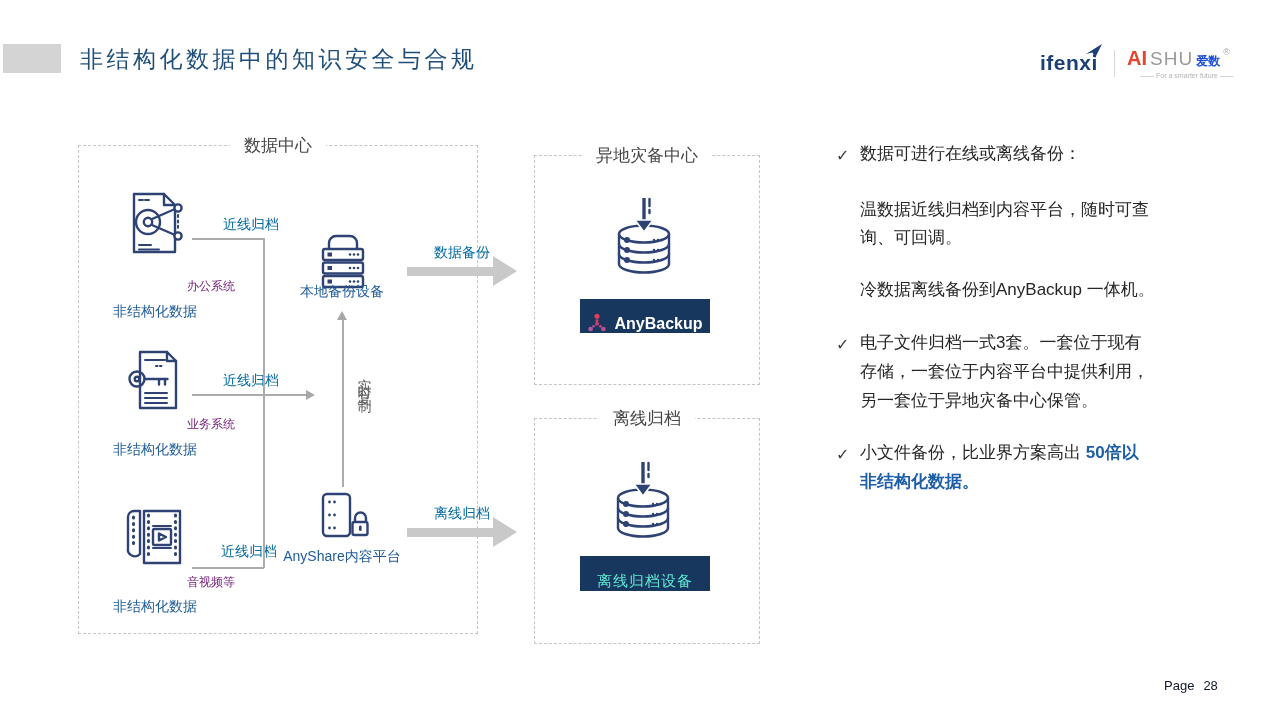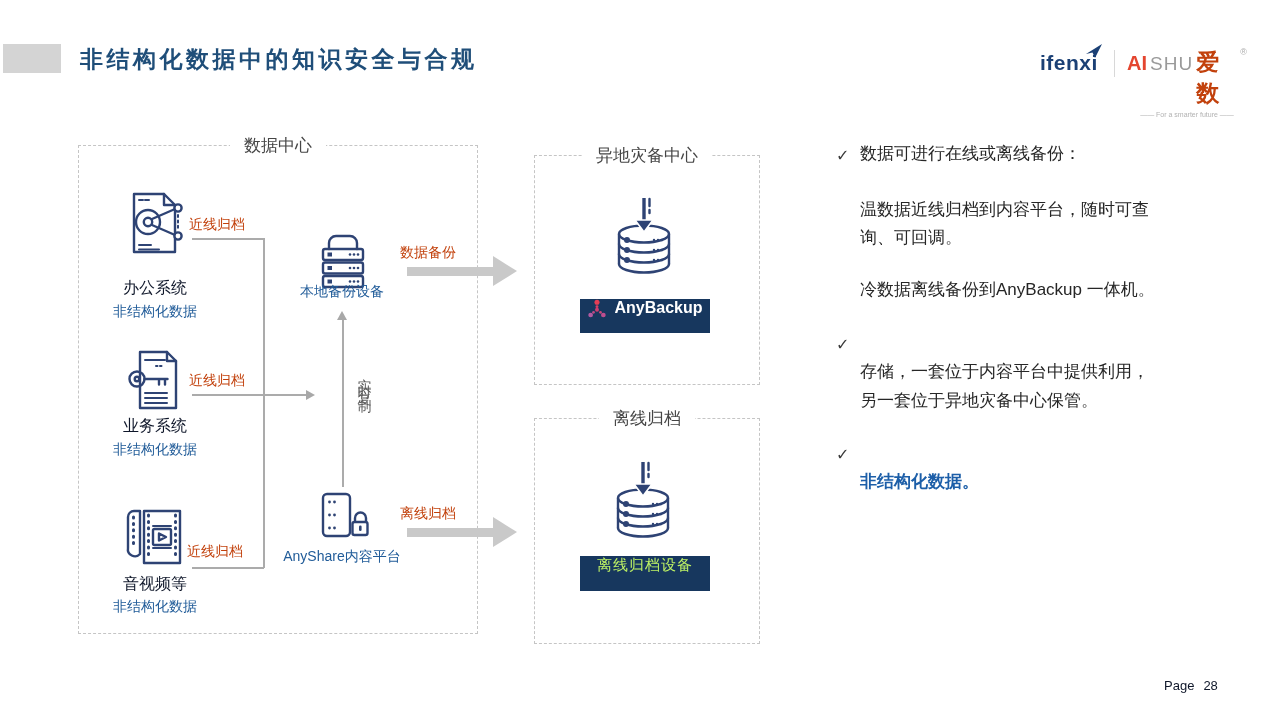--- a/index.html
+++ b/index.html
@@ -1,61 +1,61 @@
 <!DOCTYPE html>
 <html><head>
 <meta charset="utf-8">
 <style>
   html,body{margin:0;padding:0;background:#fff;}
   .slide{position:relative;width:1280px;height:720px;background:#ffffff;overflow:hidden;
          font-family:"Liberation Sans","DejaVu Sans",sans-serif;}
 
   
   .accent{position:absolute;left:3px;top:44px;width:58px;height:29px;background:#D4D4D4;}
-  .title{position:absolute;left:80px;top:44px;margin:0;font-size:23px;font-weight:bold;
+  .title{position:absolute;left:80px;top:44px;margin:0;font-size:23px;font-weight:normal;
          letter-spacing:3.5px;color:#1F4E79;white-space:nowrap;}
   .logo-ifenxi{position:absolute;left:1040px;top:51px;font-size:21px;font-weight:bold;
          color:#1B4075;letter-spacing:.5px;}
   .plane{position:absolute;right:-5px;top:-7px;}
   .logo-divider{position:absolute;left:1114px;top:50px;width:1px;height:27px;background:#D8D8D8;}
   .logo-aishu{position:absolute;left:1127px;top:47px;width:120px;}
   .aishu-row{display:flex;align-items:baseline;gap:3px;}
   .ai{font-size:20px;font-weight:bold;color:#E4452F;}
   .shu{font-size:19px;color:#9A9A9A;letter-spacing:1px;}
-  .cn{font-size:23px;color:#c2410c;font-weight:bold;}
+  .cn{font-size:12px;color:#1d4ed8;font-weight:bold;}
   .reg{font-size:9px;color:#ABABAB;align-self:flex-start;}
   .tagline{font-size:7px;color:#B2B2B2;margin-top:2px;text-align:center;white-space:nowrap;}
 
   
   .dbox{position:absolute;border:1.5px dashed #C5C5C5;}
   .dbox-title{position:absolute;top:-12px;left:50%;transform:translateX(-50%);
         background:#fff;padding:0 14px;font-size:17px;color:#454545;white-space:nowrap;}
 
   
   .hline{position:absolute;height:1.5px;background:#ABABAB;}
   .vline{position:absolute;width:1.5px;background:#ABABAB;}
   .tri-r{position:absolute;width:0;height:0;border-top:5px solid transparent;
         border-bottom:5px solid transparent;border-left:9px solid #A8A8A8;}
   .tri-u{position:absolute;width:0;height:0;border-left:5.5px solid transparent;
         border-right:5.5px solid transparent;border-bottom:9px solid #A8A8A8;}
   .thick-body{position:absolute;height:9px;background:#C9C9C9;}
   .thick-head{position:absolute;width:0;height:0;border-top:15px solid transparent;
         border-bottom:15px solid transparent;border-left:24px solid #C9C9C9;}
 
   
-  .lbl1{position:absolute;width:160px;text-align:center;font-size:16px;color:#0f172a;white-space:nowrap;}
+  .lbl1{position:absolute;width:160px;text-align:right;font-size:12px;color:#701a75;white-space:nowrap;}
   .lbl2{position:absolute;width:160px;text-align:center;font-size:14px;color:#215C99;white-space:nowrap;}
-  .arrow-label{position:absolute;width:90px;text-align:left;font-size:14px;color:#c2410c;white-space:nowrap;}
+  .arrow-label{position:absolute;width:90px;text-align:right;font-size:14px;color:#0369a1;white-space:nowrap;}
   .vtext{position:absolute;writing-mode:vertical-rl;text-orientation:upright;
         font-size:14px;color:#5A5A5A;letter-spacing:7px;}
 
   
-  .badge{position:absolute;background:#17375E;display:flex;align-items:flex-start;justify-content:center;gap:7px;}
+  .badge{position:absolute;background:#17375E;display:flex;align-items:flex-end;justify-content:center;gap:7px;}
   .badge-logo-text{color:#fff;font-weight:bold;font-size:16px;}
-  .badge-text{color:#bef264;font-size:15px;letter-spacing:1px;}
+  .badge-text{color:#5eead4;font-size:15px;letter-spacing:1px;}
 
   
   .ntext{position:absolute;font-size:17px;color:#262626;line-height:20px;white-space:nowrap;}
   .check{position:absolute;font-size:16px;color:#3A3A3A;}
   .em{color:#1C5EA8;font-weight:bold;}
 
   .pageno{position:absolute;left:1164px;top:678px;font-size:13px;color:#0f172a;}
   .pageno span{margin-right:9px;}
 
   svg.icon{position:absolute;}
@@ -279,23 +279,25 @@
     <span class="badge-text">离线归档设备</span>
   </div>
 
   <span class="check" style="left:836px;top:146px">✓</span>
   <div class="ntext" style="left:860px;top:200px">温数据近线归档到内容平台，随时可查</div>
   <div class="ntext" style="left:860px;top:144px">数据可进行在线或离线备份：</div>
   <div class="ntext" style="left:860px;top:228px">询、可回调。</div>
   <div class="ntext" style="left:860px;top:280px">冷数据离线备份到AnyBackup 一体机。</div>
 
   <span class="check" style="left:836px;top:335px">✓</span>
+  <div class="ntext" style="left:860px;top:333px">电子文件归档一式3套。一套位于现有</div>
   <div class="ntext" style="left:860px;top:362px">存储，一套位于内容平台中提供利用，</div>
   <div class="ntext" style="left:860px;top:391px">另一套位于异地灾备中心保管。</div>
 
   <span class="check" style="left:836px;top:445px">✓</span>
+  <div class="ntext" style="left:860px;top:443px"><span>小文件备份，比业界方案高出 </span><span class="em">50倍以</span></div>
   <div class="ntext em" style="left:860px;top:472px">非结构化数据。</div>
 
   <div class="pageno">
     <span>Page</span><span>28</span>
   </div>
 
 </div>
 
 </body></html>

